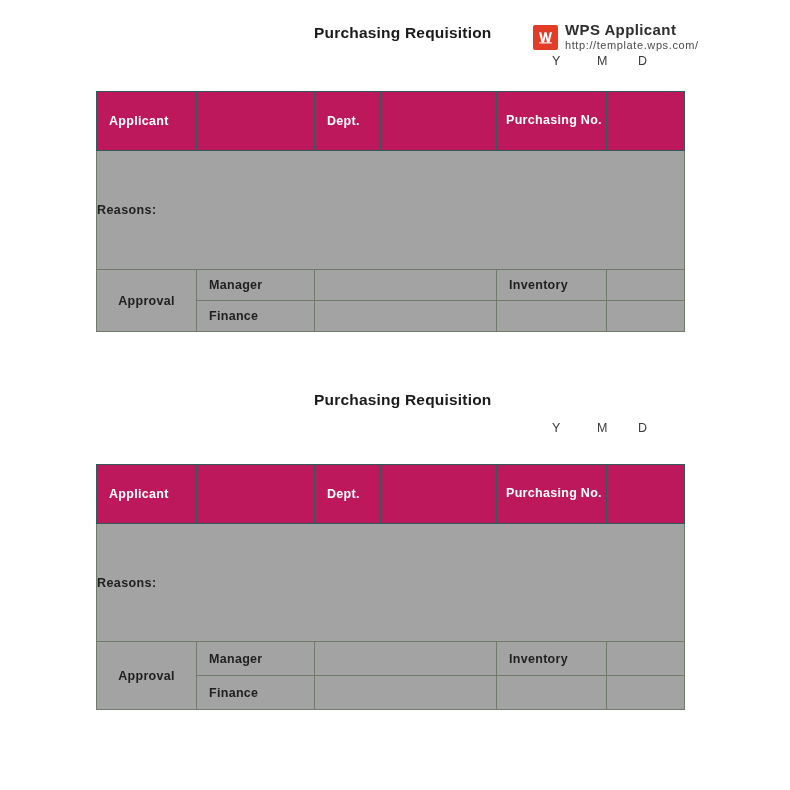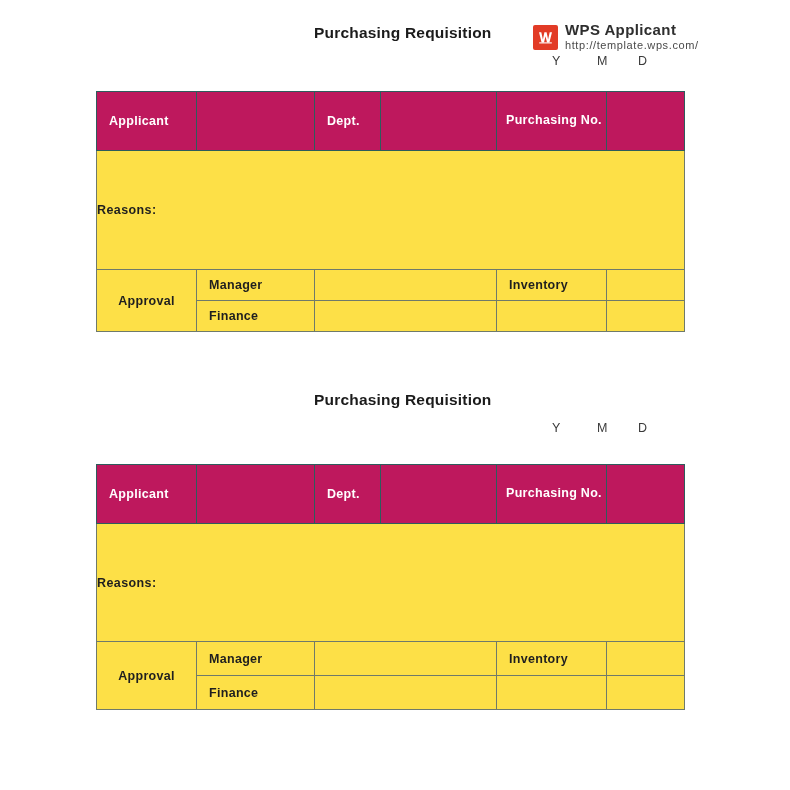--- a/index.html
+++ b/index.html
@@ -112,21 +112,21 @@
     border-collapse: collapse;
     table-layout: fixed;
   }
   .form-block.first .req-table { top: 67px; }
   .form-block.second .req-table { top: 73px; }
 
   .req-table td {
     border: 1px solid #6f7a6a;
     padding: 0;
     vertical-align: middle;
-    background: #fde047;
+    background: #a3a3a3;
   }
 
   .hdr td {
     background: #be185d;
     color: #ffffff;
     height: 58px;
     font-size: 12.5px;
     font-weight: bold;
     letter-spacing: 0.3px;
     border-color: #2e5c5c;

